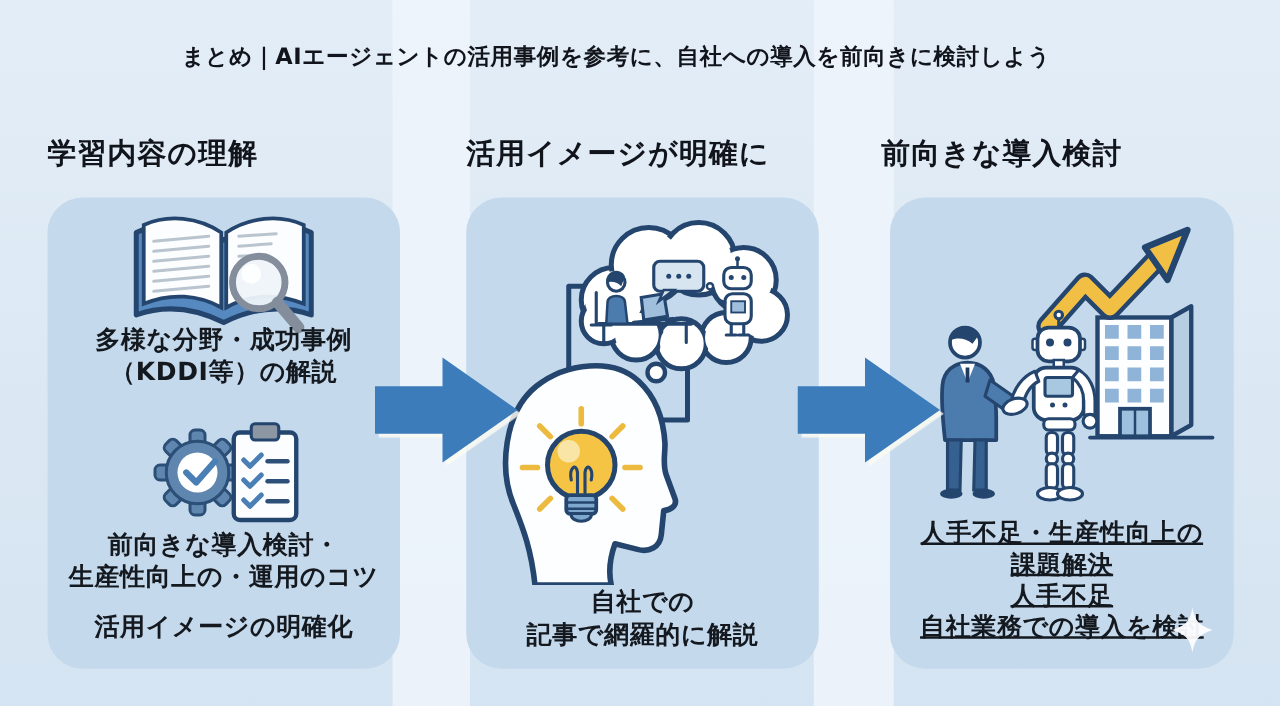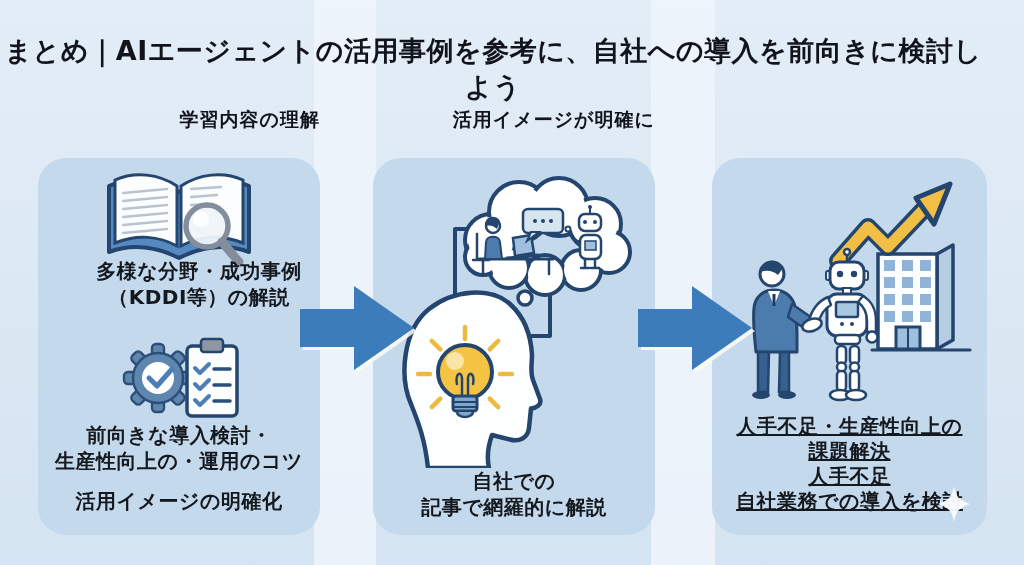--- a/index.html
+++ b/index.html
@@ -8,40 +8,40 @@
     position:relative;width:1024px;height:565px;overflow:hidden;
     background:linear-gradient(180deg,#e3edf7 0%,#dde9f4 45%,#d5e4f2 100%);
   }
   .gap-strip{
     position:absolute;top:0;height:565px;background:#eef4fb;opacity:.85;z-index:0;
   }
   .strip-1{left:314px;width:62px;}
   .strip-2{left:651px;width:64px;}
   .title{
     position:absolute;top:33px;left:0;width:986px;text-align:center;
-    font-size:27px;font-weight:800;color:#11141b;letter-spacing:.5px;z-index:2;
+    font-size:18px;font-weight:800;color:#11141b;letter-spacing:.5px;z-index:2;
   }
   .col-header{
-    position:absolute;top:107px;text-align:right;font-size:19px;font-weight:800;
+    position:absolute;top:107px;text-align:left;font-size:23px;font-weight:800;
     color:#11141b;letter-spacing:1px;z-index:2;
   }
   .h-1{left:38px;width:282px;}
   .h-2{left:373px;width:282px;}
   .h-3{left:705px;width:282px;}
   .card{
     position:absolute;top:158px;height:377px;background:#c5d9ec;border-radius:28px;z-index:1;
   }
   .card-1{left:38px;width:282px;}
   .card-2{left:373px;width:282px;}
   .card-3{left:712px;width:275px;}
   .card-text{
     position:absolute;left:0;width:100%;text-align:center;font-size:20px;font-weight:700;
     color:#14181f;line-height:26px;letter-spacing:.5px;
   }
-  .c1-block1{top:100px;padding-left:20px;}
+  .c1-block1{top:100px;}
   .c1-block2{top:264px;}
   .c1-footer{top:330px;}
   .c2-caption{top:310px;}
   .c3-caption{top:256px;line-height:25px;text-decoration:underline;}
   .icon-abs{position:absolute;}
   .book-icon{left:50%;transform:translateX(-50%);top:8px;}
   .gear-icon{left:50%;transform:translateX(-50%);top:174px;}
   .mind-illust{left:0;top:4px;}
   .hand-illust{left:0;top:16px;}
   .flow-arrow{
@@ -57,20 +57,21 @@
 
 <div class="canvas">
 
   <div class="gap-strip strip-1"></div>
   <div class="gap-strip strip-2"></div>
 
   <div class="title">まとめ｜AIエージェントの活用事例を参考に、自社への導入を前向きに検討しよう</div>
 
   <div class="col-header h-1">学習内容の理解</div>
   <div class="col-header h-2">活用イメージが明確に</div>
+  <div class="col-header h-3">前向きな導入検討</div>
 
   <div class="card card-1">
     <svg class="icon-abs book-icon" width="152" height="102" viewBox="0 0 152 102">
       <path d="M6,20 C28,10 52,12 76,26 C100,12 124,10 146,20 L146,86 C124,78 100,80 76,92 C52,80 28,78 6,86 Z" fill="#5589c0" stroke="#24456e" stroke-width="4" stroke-linejoin="round"></path>
       <path d="M12,14 C32,5 56,8 74,20 L74,80 C56,70 34,68 12,77 Z" fill="#fcfdfe" stroke="#24456e" stroke-width="3"></path>
       <path d="M140,14 C120,5 96,8 78,20 L78,80 C96,70 118,68 140,77 Z" fill="#fcfdfe" stroke="#24456e" stroke-width="3"></path>
       <g stroke="#b9c4cf" stroke-width="2.4" stroke-linecap="round">
         <path d="M20,27 L64,23"></path>
           <path d="M20,35 L64,31"></path>
           <path d="M20,43 L64,39"></path>

